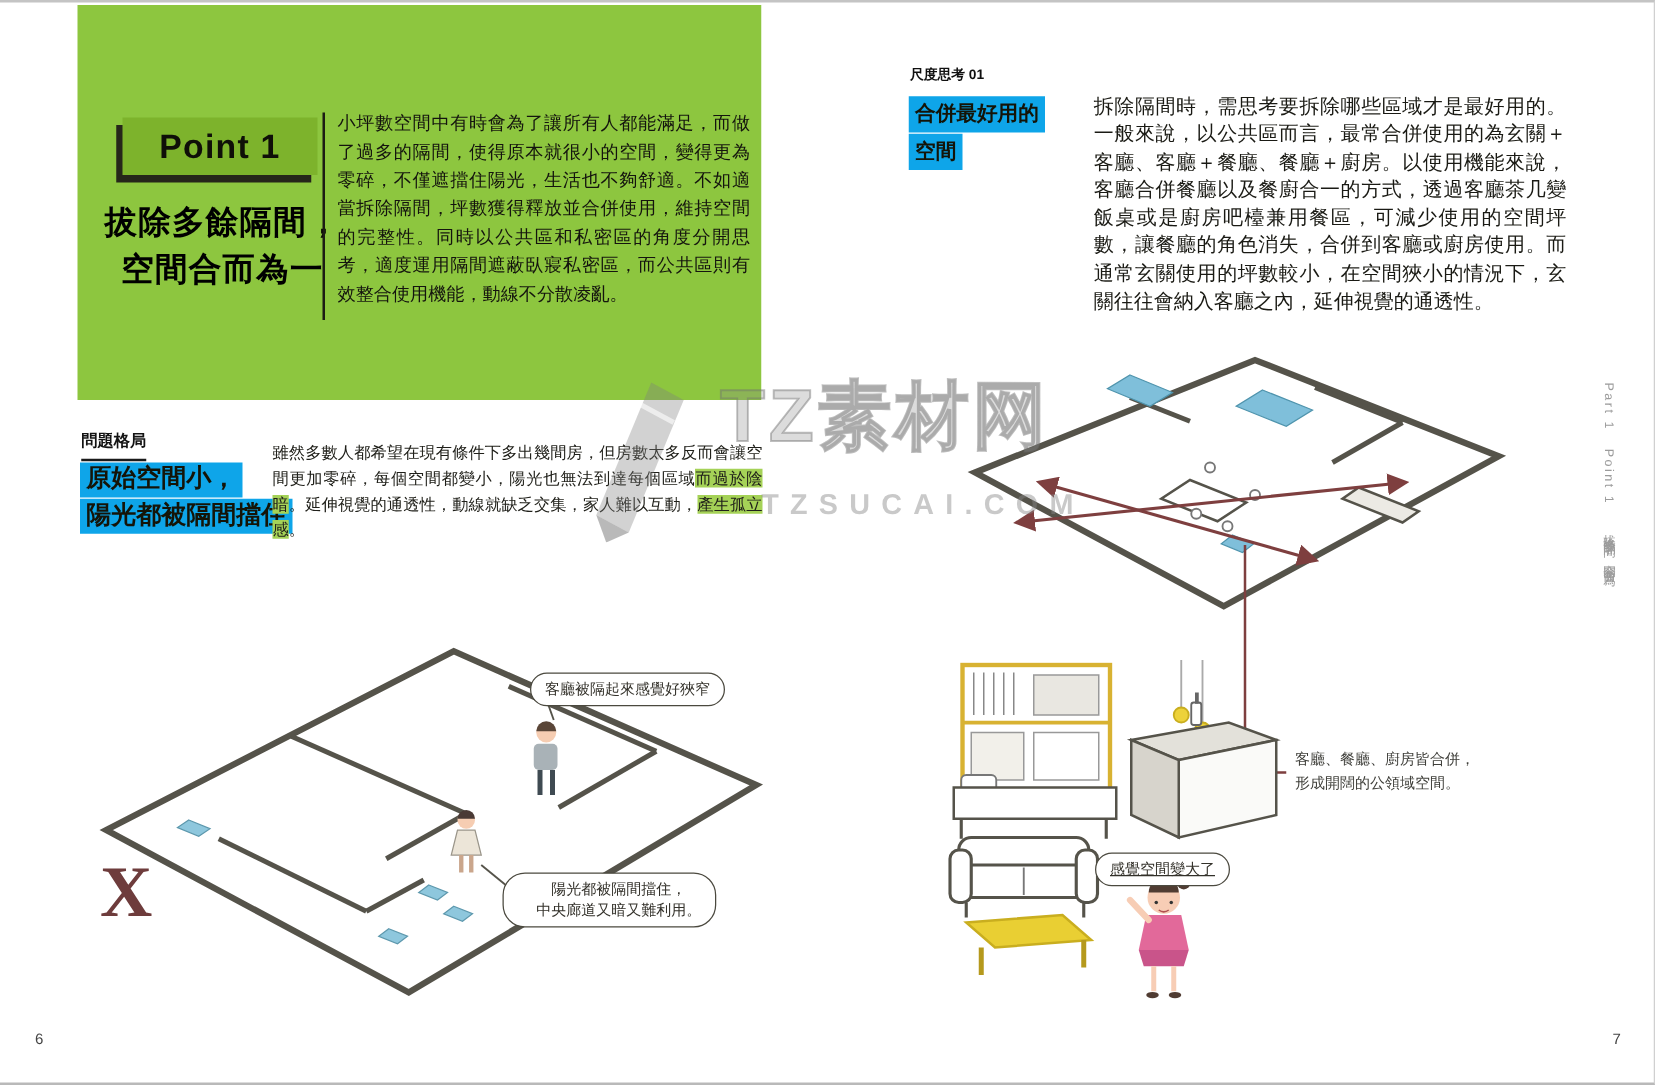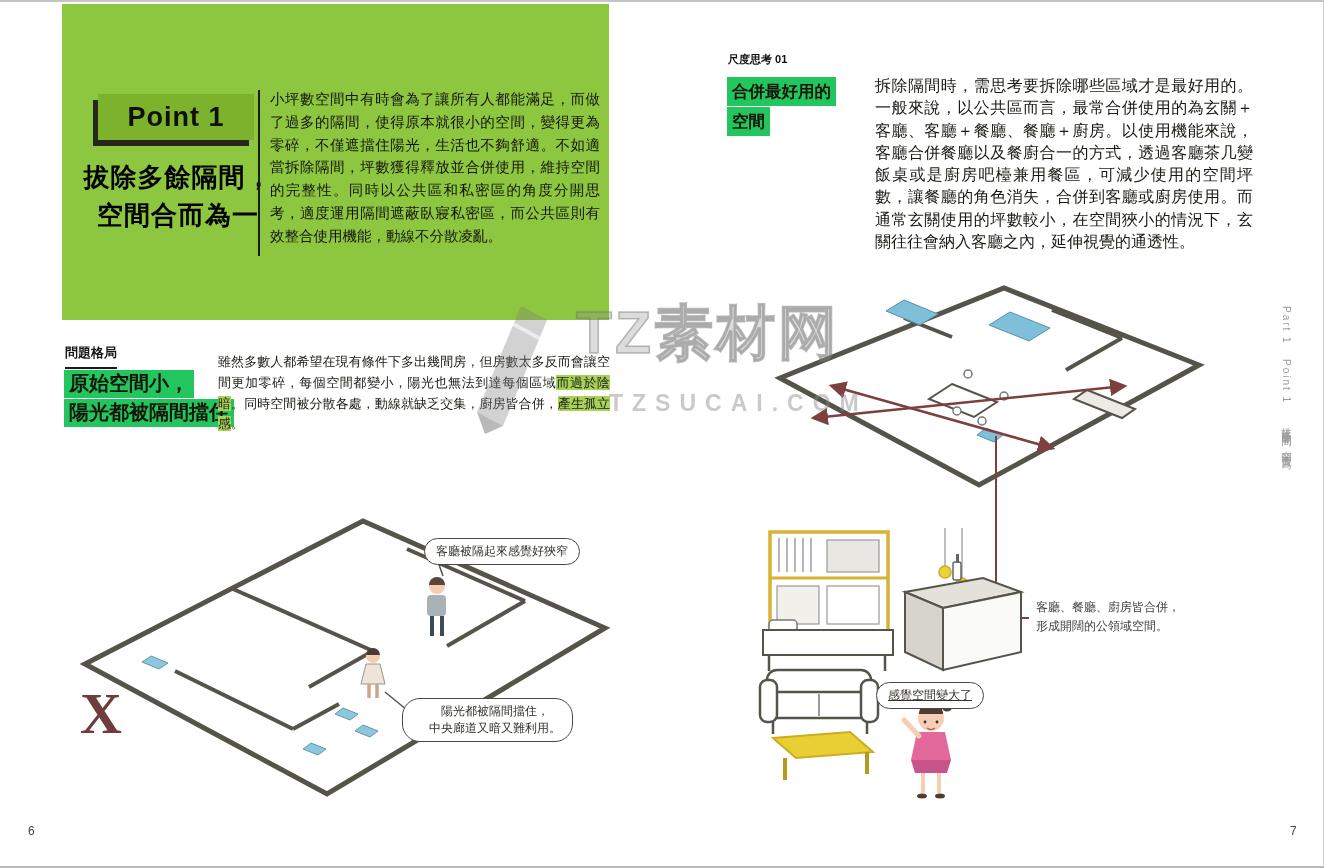--- a/index.html
+++ b/index.html
@@ -21,21 +21,21 @@
   .point-subtitle { position:absolute; left:0; top:154px; width:232px; text-align:center;
     font-size:26px; font-weight:bold; line-height:38px; color:#000000; letter-spacing:1px; }
   .point-divider { position:absolute; left:196px; top:86px; width:2px; height:166px; background:#1c1c14; }
   .point-body { position:absolute; left:208px; top:84px; width:330px;
     font-size:14.5px; line-height:22.8px; text-align:justify; color:#14140e; }
 
   .problem-tag { position:absolute; left:65px; top:342px; font-size:13px; font-weight:bold;
     color:#141414; padding-bottom:5px; border-bottom:2px solid #1a1a1a; }
   .problem-headline { position:absolute; left:64px; top:368px; font-size:20px; font-weight:bold;
     line-height:25px; color:#141408; }
-  .hl-block { background:#22c55e; display:inline-block; padding:1px 5px 2px; margin-bottom:1px; }
+  .hl-block { background:#0ea5e9; display:inline-block; padding:1px 5px 2px; margin-bottom:1px; }
   .problem-body { position:absolute; left:218px; top:350px; width:392px;
     font-size:13px; line-height:20.8px; text-align:justify; color:#20201a; }
   .hl-seg { background:#a5d257; }
 
   .illu-left { position:absolute; left:55px; top:482px; width:575px; height:335px; }
   .bubble { position:absolute; background:#fff; border:1.5px solid #4b493f; border-radius:15px;
     padding:4px 11px; font-size:12px; color:#33312a; z-index:5; white-space:nowrap; }
   .bubble-top-left { left:424px; top:536px; }
   .bubble-bottom-left { left:402px; top:696px; text-align:center; line-height:17px; border-radius:18px;padding-left:26px; }
   .x-mark { position:absolute; left:80px; top:678px; font-family:"Liberation Serif","DejaVu Serif",serif;
@@ -88,21 +88,21 @@
     <p class="point-body">小坪數空間中有時會為了讓所有人都能滿足，而做了過多的隔間，使得原本就很小的空間，變得更為零碎，不僅遮擋住陽光，生活也不夠舒適。不如適當拆除隔間，坪數獲得釋放並合併使用，維持空間的完整性。同時以公共區和私密區的角度分開思考，適度運用隔間遮蔽臥寢私密區，而公共區則有效整合使用機能，動線不分散凌亂。</p>
   </div>
 
   <div class="problem-tag">
     <span>問題格局</span>
   </div>
   <div class="problem-headline">
     <span class="hl-block">原始空間小，</span><br>
     <span class="hl-block">陽光都被隔間擋住</span>
   </div>
-  <p class="problem-body"><span>雖然多數人都希望在現有條件下多出幾間房，但房數太多反而會讓空間更加零碎，每個空間都變小，陽光也無法到達每個區域</span><span class="hl-seg">而過於陰暗</span><span>。同時空間被分散各處，動線就缺乏交集，廚房皆合併，</span><span class="hl-seg">產生孤立感</span><span>。</span></p>
+  <p class="problem-body"><span>雖然多數人都希望在現有條件下多出幾間房，但房數太多反而會讓空間更加零碎，每個空間都變小，陽光也無法到達每個區域</span><span class="hl-seg">而過於陰暗</span><span>。延伸視覺的通透性，動線就缺乏交集，家人難以互動，</span><span class="hl-seg">產生孤立感</span><span>。</span></p>
 
   <div class="illu-left">
     <svg width="575" height="335" viewBox="0 0 575 335">
       <polygon points="30,180 308,37 550,144 272,310" fill="#ffffff" stroke="#55534a" stroke-width="5"></polygon>
       <g stroke="#55534a" stroke-width="4" fill="none">
         <path d="M 178,105 L 318,167"></path>
         <path d="M 318,167 L 254,203"></path>
         <path d="M 352,65 L 470,117"></path>
         <path d="M 470,117 L 392,162"></path>
         <path d="M 120,187 L 238,245"></path>

